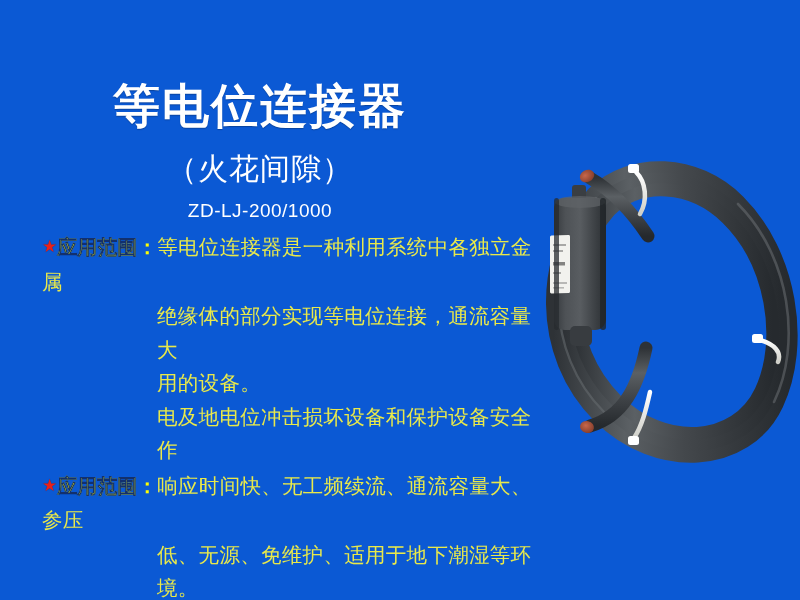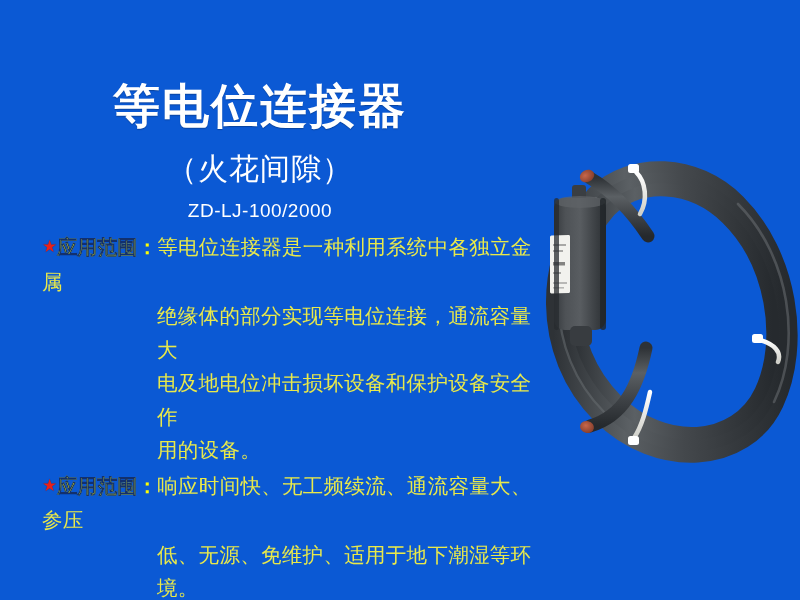--- a/index.html
+++ b/index.html
@@ -90,37 +90,37 @@
   .photo svg{display:block;}
 </style>
 </head>
 <body>
 
 <div id="slide">
 
   <div class="title-block">
     <div class="main-title">等电位连接器</div>
     <div class="sub-title">（火花间隙）</div>
-    <div class="model-no">ZD-LJ-100/2000</div>
+    <div class="model-no">ZD-LJ-200/1000</div>
   </div>
 
   <div class="body-text">
 
     <div class="sec">
       <p>
         <span class="star">★</span><span class="lbl">应用范围</span><span class="colon">：</span><span class="serif-y">等电位连接器是一种利用系统中各独立金属</span>
       </p>
       <p>
           <span class="serif-y ind">绝缘体的部分实现等电位连接，通流容量大</span>
         </p>
       <p>
+          <span class="serif-y ind">用的设备。</span>
+        </p>
+      <p>
           <span class="serif-y ind">电及地电位冲击损坏设备和保护设备安全作</span>
-        </p>
-      <p>
-          <span class="serif-y ind">用的设备。</span>
         </p>
     </div>
 
     <div class="sec">
       <p>
         <span class="star">★</span><span class="lbl">应用范围</span><span class="colon">：</span><span class="serif-y">响应时间快、无工频续流、通流容量大、参压</span>
       </p>
       <p>
           <span class="serif-y ind">低、无源、免维护、适用于地下潮湿等环境。</span>
         </p>

